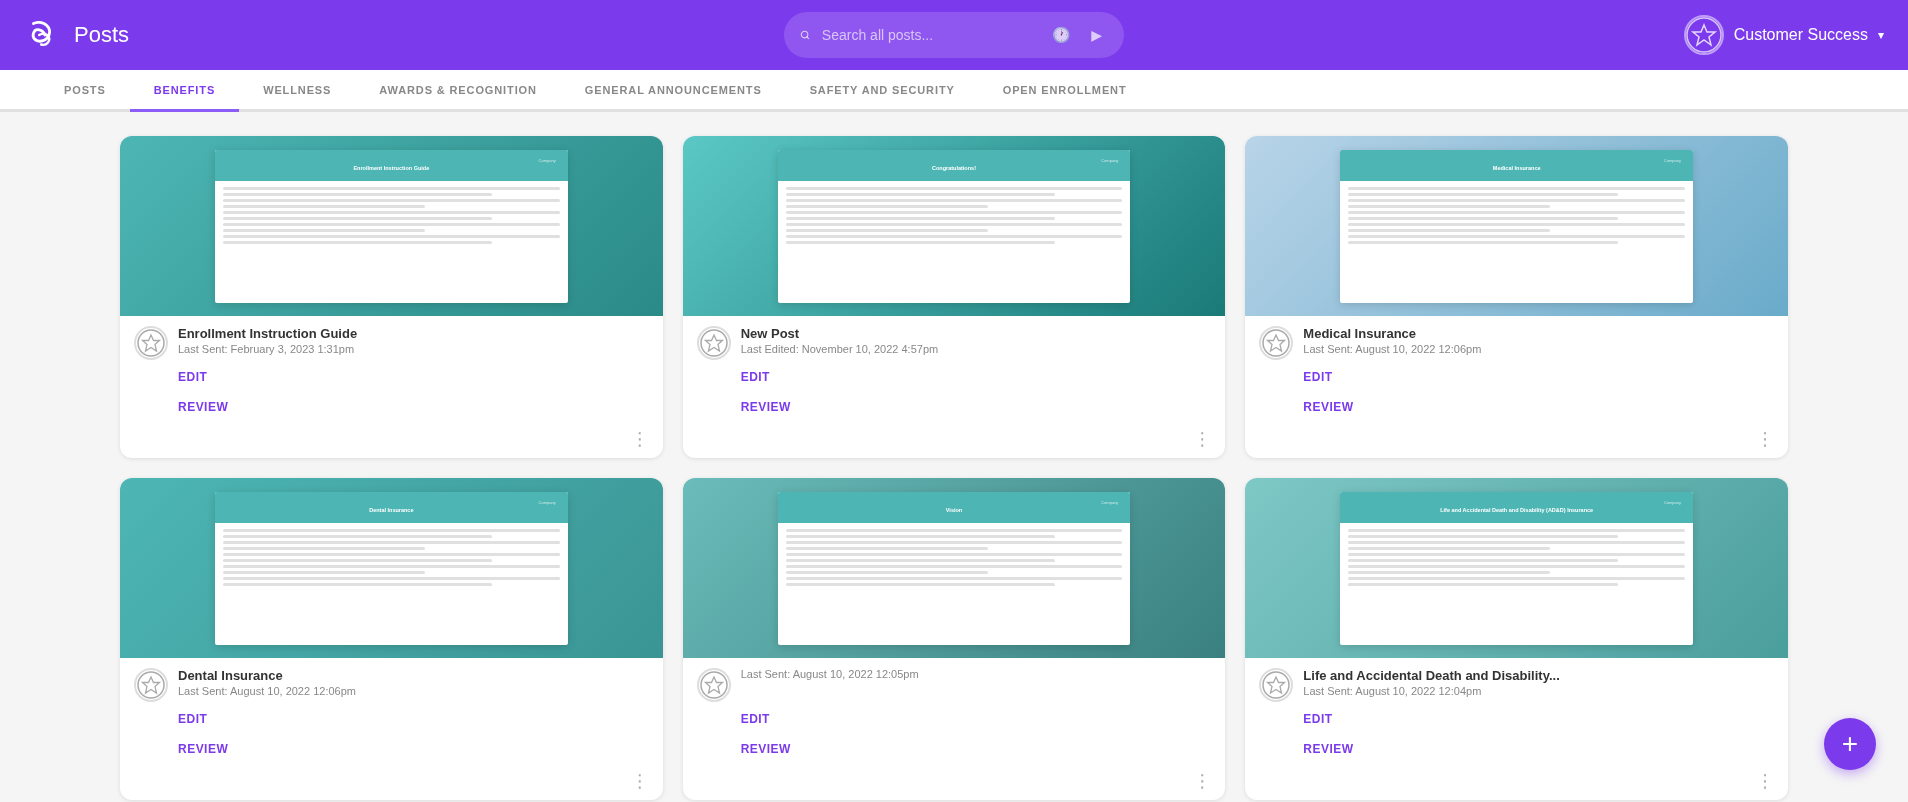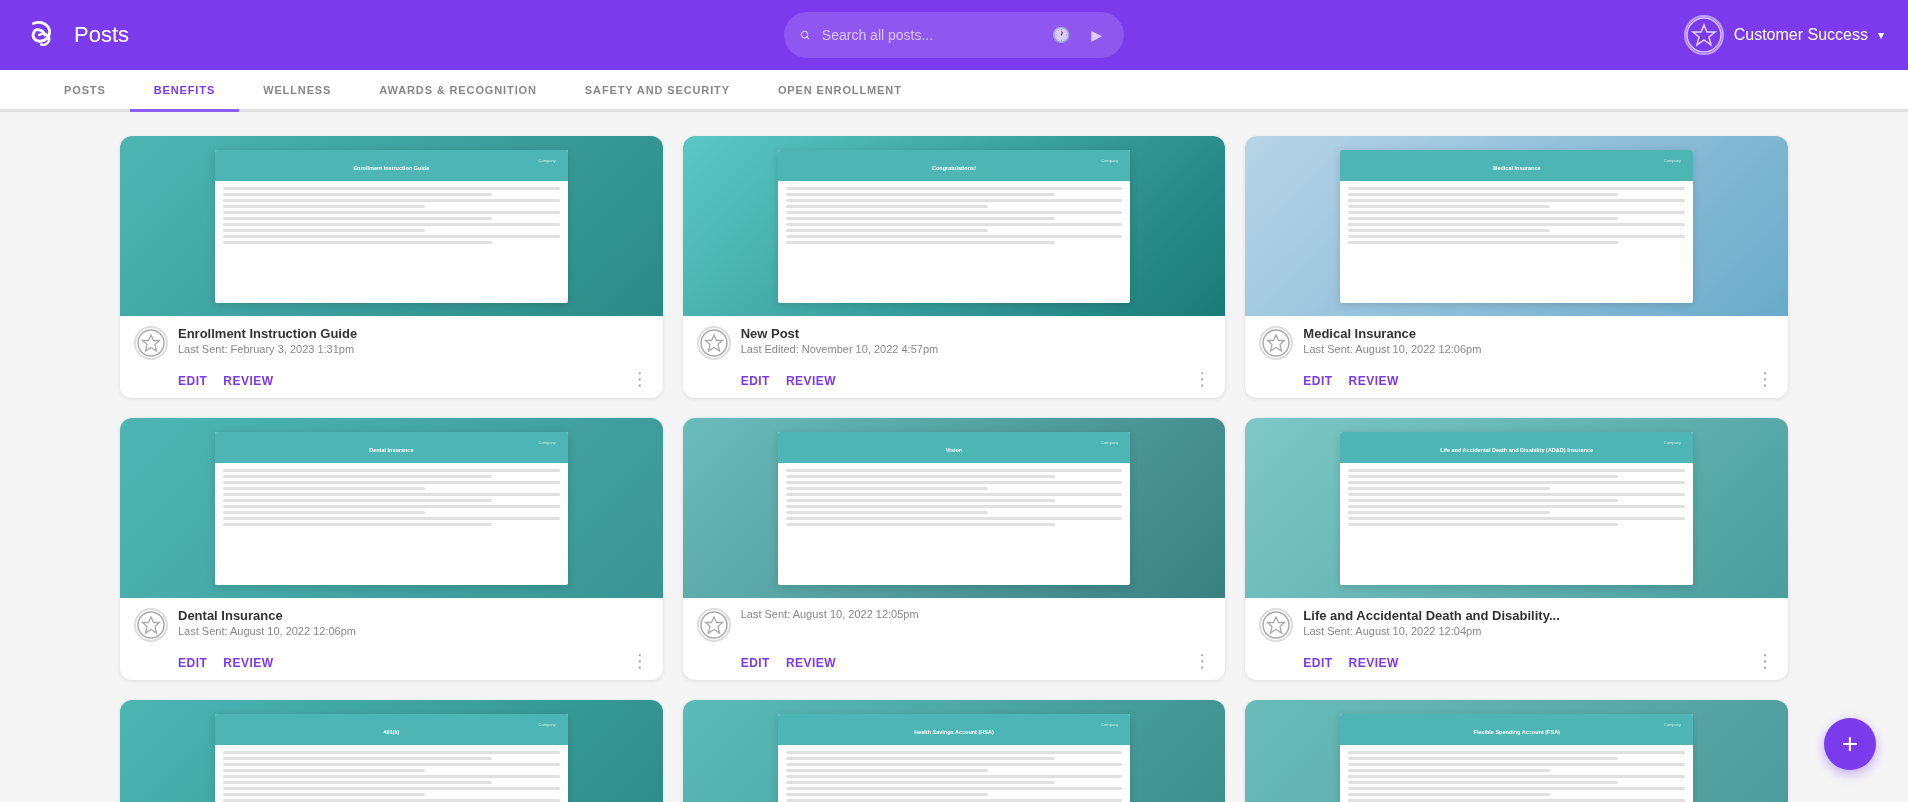--- a/index.html
+++ b/index.html
@@ -171,23 +171,24 @@
       font-weight: 600;
       color: #333;
       margin-bottom: 2px;
     }
     .post-date {
       font-size: 11px;
       color: #888;
     }
     .post-actions {
       display: flex;
-      align-items: flex-end;
+      align-items: flex-start;
       padding: 4px 14px 10px 58px;
       gap: 16px;
+      flex-direction: column;
     }
     .post-action-btn {
       font-size: 12px;
       font-weight: 600;
       color: #7c3aed;
       background: none;
       border: none;
       cursor: pointer;
       letter-spacing: 0.04em;
       text-transform: uppercase;
@@ -309,20 +310,21 @@
       <span class="chevron-down">▾</span>
     </div>
   </div>
 </header>
 
 <nav class="nav-bar">
   <div class="nav-item">POSTS</div>
   <div class="nav-item active">BENEFITS</div>
   <div class="nav-item">WELLNESS</div>
   <div class="nav-item">AWARDS &amp; RECOGNITION</div>
+  <div class="nav-item">GENERAL ANNOUNCEMENTS</div>
   <div class="nav-item">SAFETY AND SECURITY</div>
   <div class="nav-item">OPEN ENROLLMENT</div>
 </nav>
 
 <main class="content">
   <div class="posts-grid" id="posts-grid">
 
   <div class="post-card">
       <div class="post-thumbnail thumb-enrollment">
         <div class="thumb-inner" style="width:100%;height:100%;display:flex;align-items:center;justify-content:center;">

